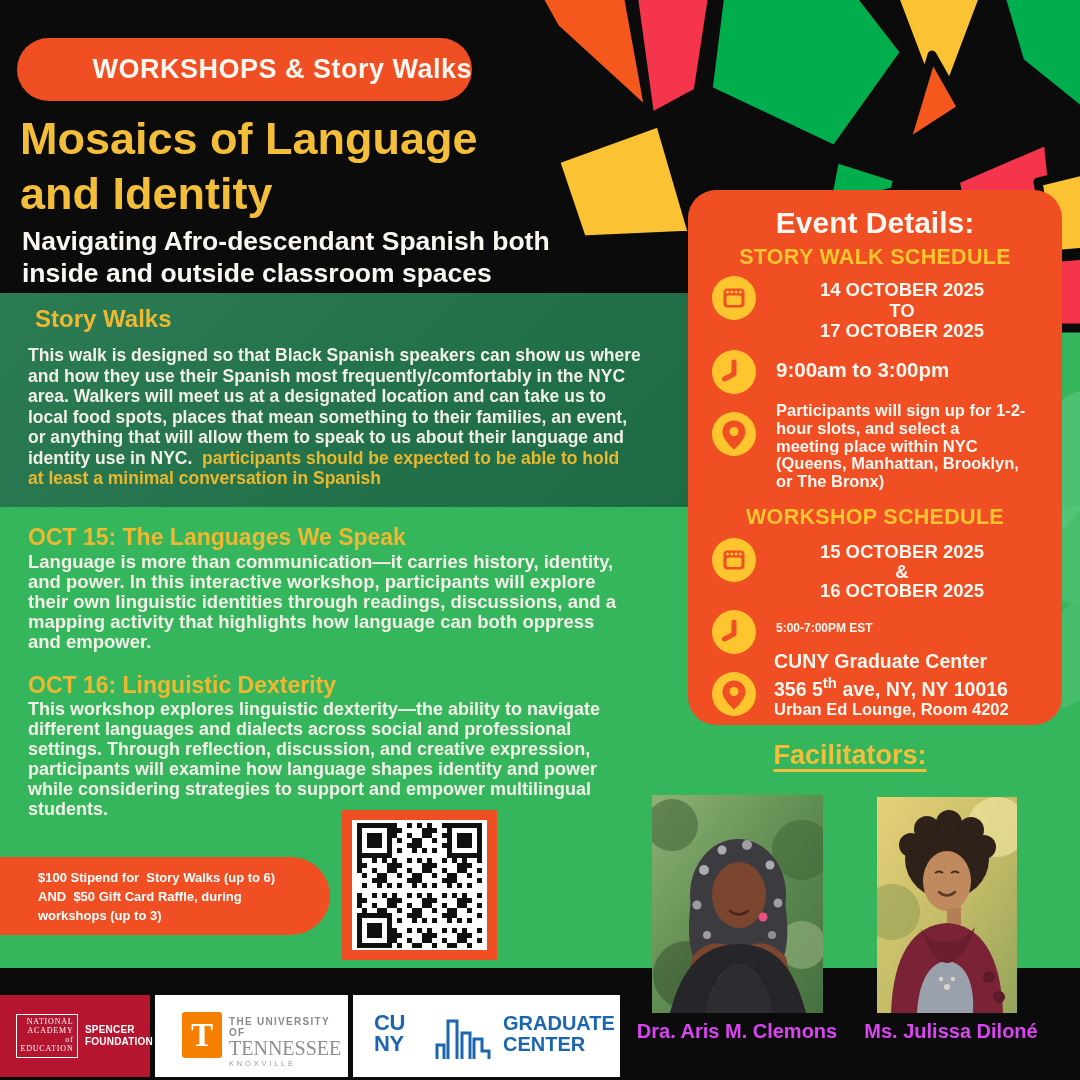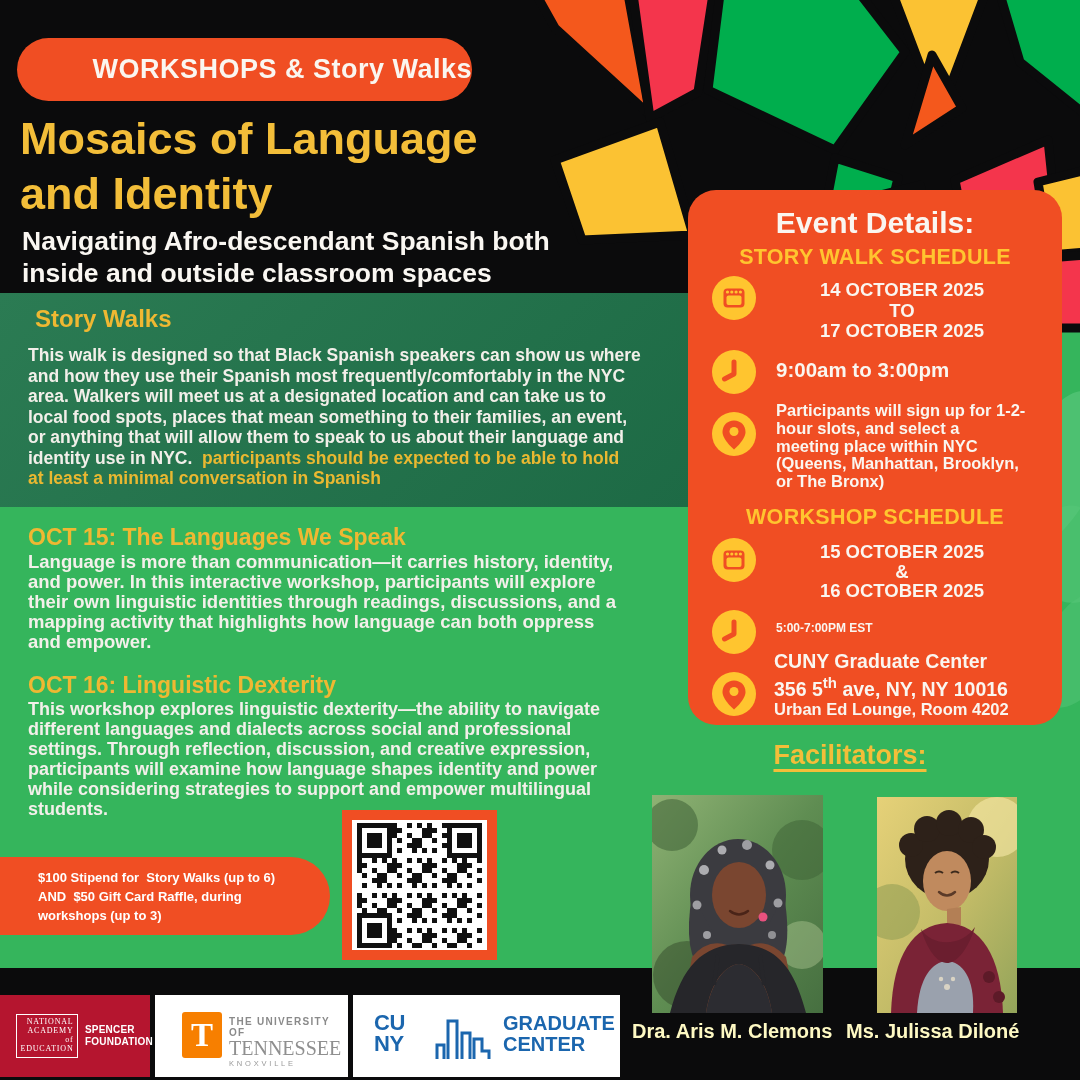--- a/index.html
+++ b/index.html
@@ -64,22 +64,22 @@
   .venue .va { font-size:19.5px; line-height:22px; }
   .venue .va sup { font-size:15px;margin-top:20px; }
   .venue .vr { font-size:16.5px; line-height:19px; }
   
   .fac-h { position:absolute; left:640px; top:740px; width:420px; z-index:4; text-align:center;
            color:#F3BE39; font-size:27px; font-weight:bold; text-decoration:underline;
            text-underline-offset:5px; text-decoration-thickness:3px; }
   .photo { position:absolute; z-index:6; }
   .photo1 { left:652px; top:795px; width:171px; height:218px; }
   .photo2 { left:877px; top:797px; width:140px; height:216px; }
-  .pname { position:absolute; top:1020px; width:210px; z-index:6; 
-           color:#fef9c3; font-size:20px; font-weight:bold; }
+  .pname { position:absolute; top:1020px; width:210px; z-index:6; text-align:center;
+           color:#d946ef; font-size:20px; font-weight:bold; }
   .pname1 { left:632px; } .pname2 { left:846px; }
   
   .logo { position:absolute; top:995px; height:82px; z-index:6; }
   .logo-naed { left:0; width:150px; background:#B5152F; }
   .naed-box { position:absolute; left:16px; top:19px; width:62px; height:44px; border:1.5px solid #fff;
               color:#fff; font-family:"Liberation Serif", serif; font-size:8px; line-height:1.12;
               letter-spacing:.8px; text-align:right; display:flex; align-items:center; justify-content:center;
               white-space:pre-line; }
   .spencer { position:absolute; left:85px; top:29px; color:#fff; font-size:10px; font-weight:bold;
              line-height:1.2; letter-spacing:.2px; white-space:pre-line; }

